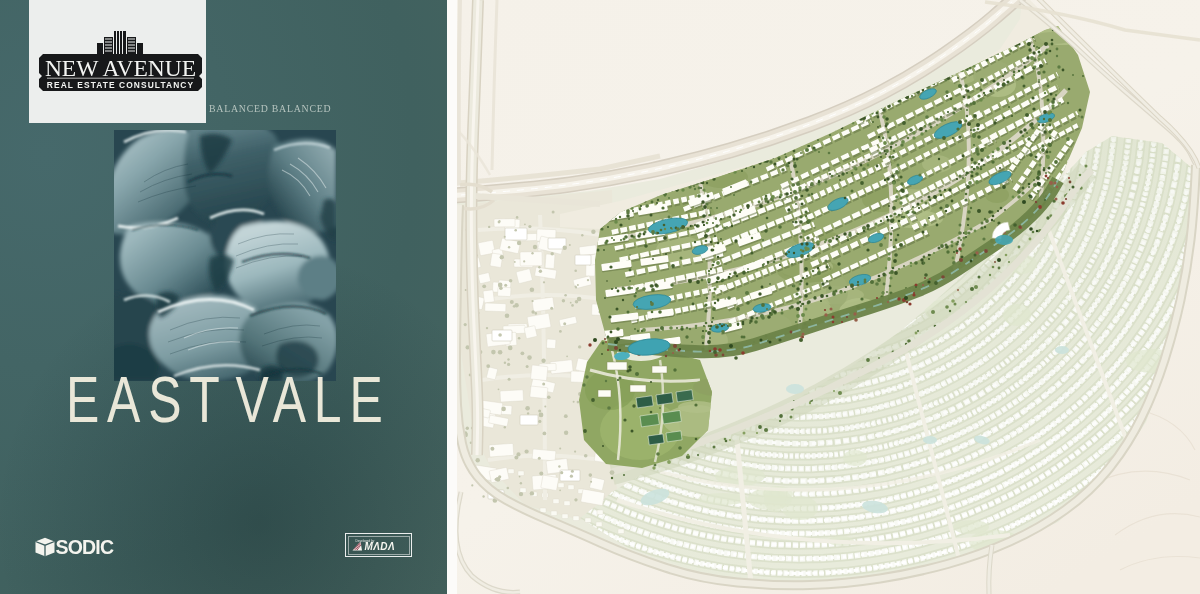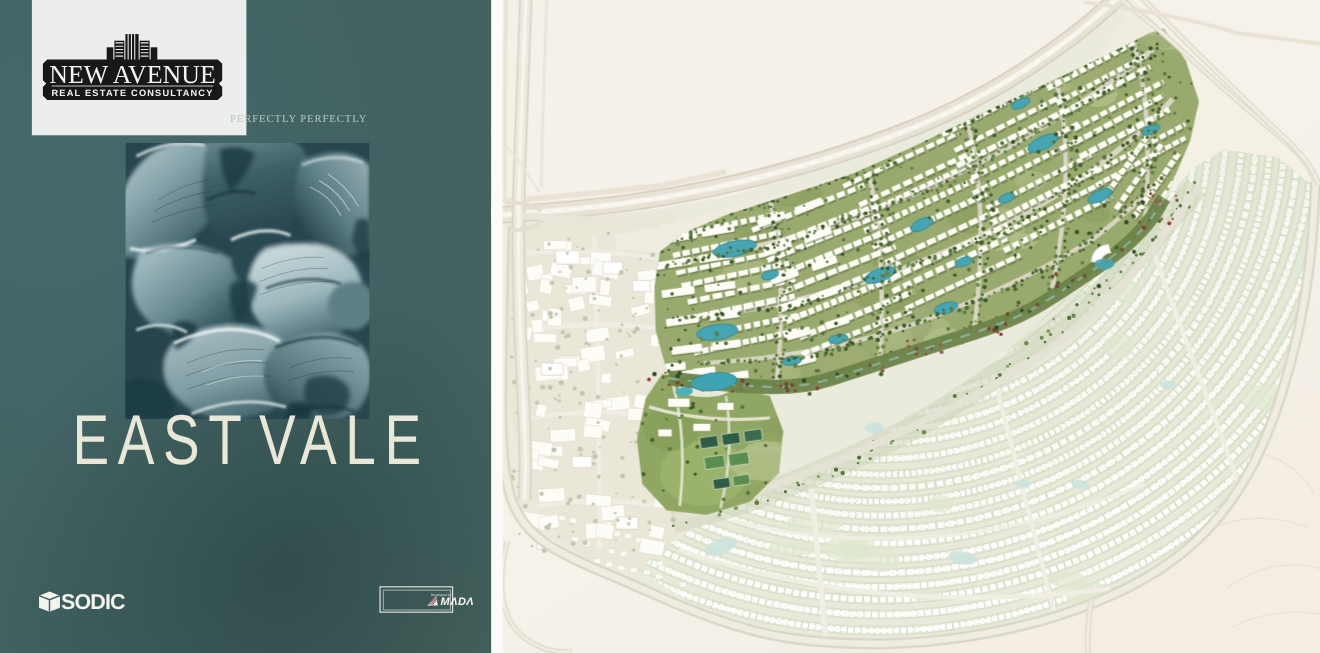--- a/index.html
+++ b/index.html
@@ -2,39 +2,39 @@
 <html><head>
 <meta charset="utf-8">
 <style>
 html,body{margin:0;padding:0;}
 body{width:1200px;height:594px;overflow:hidden;font-family:"Liberation Sans",sans-serif;background:#ffffff;}
 .page{position:relative;width:1200px;height:594px;}
 .panel{position:absolute;left:0;top:0;width:447px;height:594px;
  background:
   radial-gradient(95% 75% at 58% 88%, rgba(14,34,36,0.32) 0%, rgba(14,34,36,0) 62%),
   radial-gradient(150% 130% at 10% 26%, #46696b 0%, #40615f 55%, #4a665f 100%);}
-.logocard{position:absolute;left:29px;top:0;width:195px;height:123px;background:#eceeed;}
+.logocard{position:absolute;left:29px;top:0;width:177px;height:123px;background:#eceeed;}
 .tagline{position:absolute;top:103px;font-family:"Liberation Serif",serif;
  font-size:9.8px;letter-spacing:0.78px;color:#b6c4bf;white-space:nowrap;z-index:3;} .tagR{left:209px;}
 .photo{position:absolute;left:114px;top:130px;width:222px;height:251px;}
 .wordmark{position:absolute;left:66px;top:363px;width:340px;white-space:nowrap;
  color:#e9e7d8;font-size:64px;letter-spacing:10px;transform:scaleX(0.78);transform-origin:0 0;}
 .tgap{display:inline-block;width:10px;}
 .sodic{position:absolute;left:34px;top:535px;text-decoration:underline;}
 .mada{position:absolute;left:345px;top:533px;width:65px;height:22px;border:1px solid rgba(255,255,255,0.9);}
-.madain{position:absolute;left:1.5px;top:1.5px;right:1.5px;bottom:1.5px;border:1px solid rgba(255,255,255,0.5);padding-left:36px;}
+.madain{position:absolute;left:1.5px;top:1.5px;right:1.5px;bottom:1.5px;border:1px solid rgba(255,255,255,0.5);}
 .map{position:absolute;left:447px;top:0;width:753px;height:594px;}
 </style>
 </head>
 <body>
 <div class="page">
 
 <div class="panel">
 
-  <div class="tagline tagR">PERFECTLY PERFECTLY</div>
+  <div class="tagline tagR">BALANCED BALANCED</div>
 
   <div class="logocard">
     
     <svg width="177" height="123" viewBox="0 0 177 123">
 
       <g fill="#17181a">
         <rect x="85" y="31" width="12" height="25"></rect>
         <rect x="75" y="37" width="9" height="19"></rect>
         <rect x="98" y="37" width="9" height="19"></rect>
         <rect x="68" y="43" width="6" height="13"></rect>

